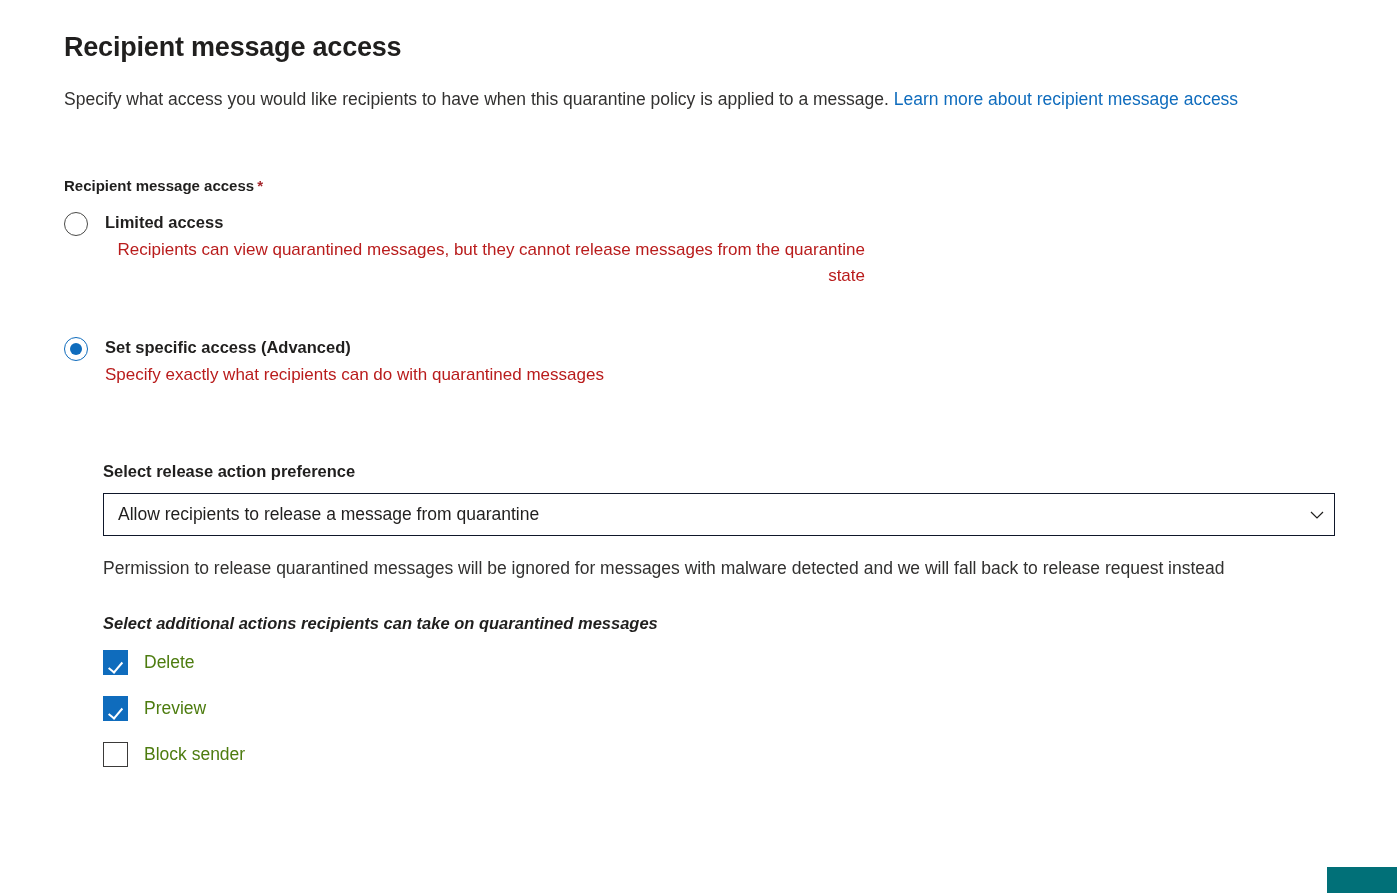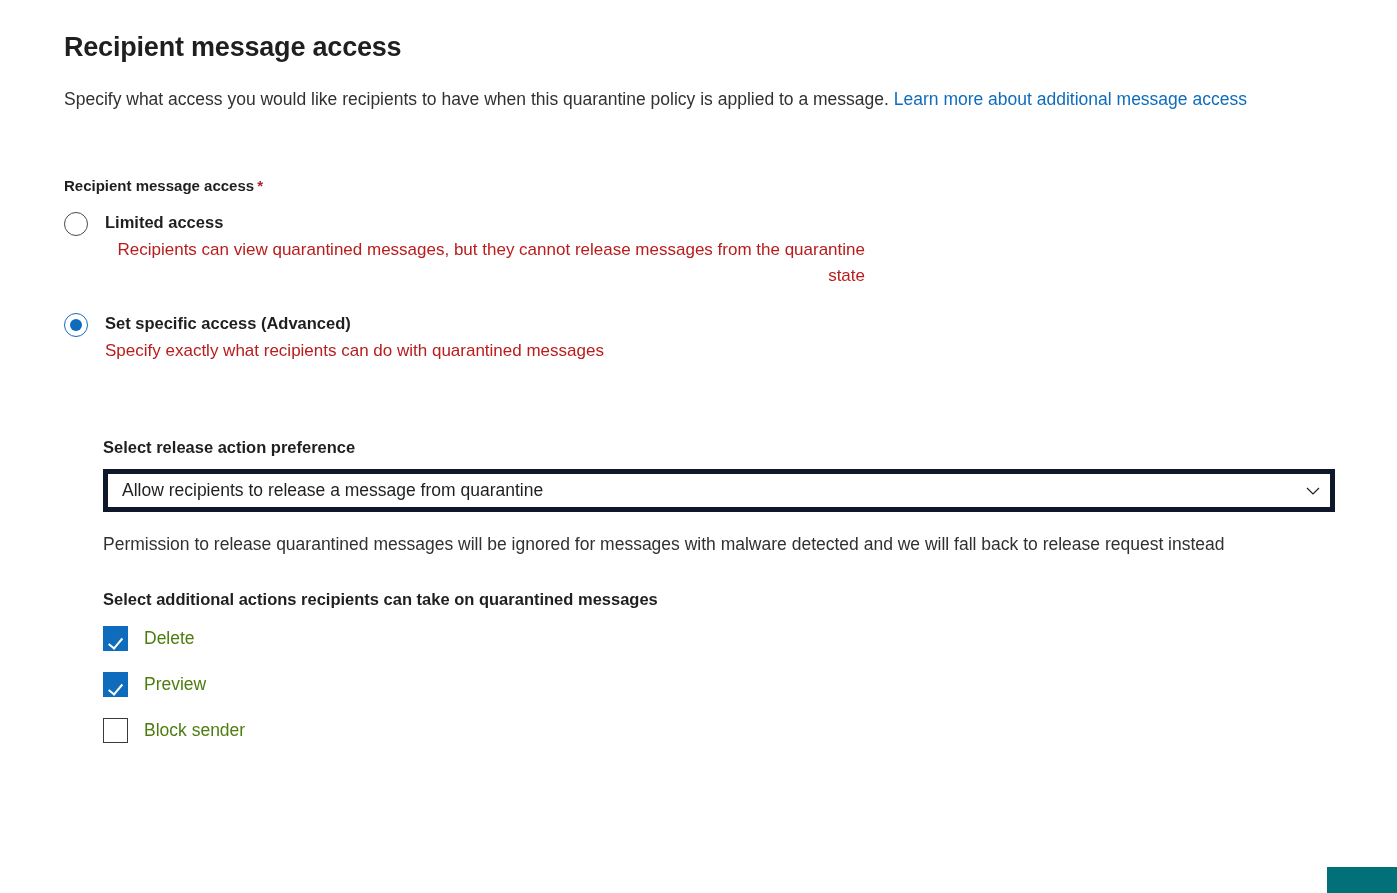--- a/index.html
+++ b/index.html
@@ -52,21 +52,21 @@
     color: #a4262c;
     font-weight: bold;
     margin-left: 3px;
   }
 
   .radio-group { margin-top: 16px; }
   .radio-row {
     display: flex;
     align-items: flex-start;
   }
-  .radio-row + .radio-row { margin-top: 22px; }
+  .radio-row + .radio-row { margin-top: 46px; }
   .radio-outer {
     width: 24px;
     height: 24px;
     border-radius: 50%;
     border: 1.6px solid #4a4a48;
     box-sizing: border-box;
     flex: 0 0 auto;
     margin-top: 2px;
     background: #fff;
     position: relative;
@@ -109,21 +109,21 @@
   }
   .sub-label {
     font-size: 16.5px;
     font-weight: bold;
     color: #201f1e;
   }
   .select-wrap {
     margin-top: 12px;
     width: 1232px;
     height: 43px;
-    border: 5px solid #0f172a;
+    border: 1px solid #0f172a;
     box-sizing: border-box;
     display: flex;
     align-items: center;
     background: #fff;
     cursor: pointer;
   }
   .select-value {
     font-size: 17.5px;
     color: #201f1e;
     padding-left: 14px;
@@ -143,20 +143,21 @@
     line-height: 28px;
     color: #323130;
     margin-top: 18px;
     max-width: 1232px;
   }
   .sub-label-2 {
     font-size: 16.5px;
     font-weight: bold;
     color: #201f1e;
     margin-top: 32px;
+    font-style: italic;
   }
   .check-list { margin-top: 14px; }
   .check-row {
     display: flex;
     align-items: center;
     height: 30px;
   }
   .check-row + .check-row { margin-top: 16px; }
   .cbox {
     width: 25px;
@@ -199,21 +200,21 @@
   }
 </style>
 </head>
 <body>
 
 <div class="page">
 
   <h1 class="page-title">Recipient message access</h1>
 
   <div class="intro">
-    <span>Specify what access you would like recipients to have when this quarantine policy is applied to a message. </span><a class="link">Learn more about additional message access</a>
+    <span>Specify what access you would like recipients to have when this quarantine policy is applied to a message. </span><a class="link">Learn more about recipient message access</a>
   </div>
 
   <div class="field-label">
     <span>Recipient message access</span><span class="req-star">*</span>
   </div>
 
   <div class="radio-group">
 
     <div class="radio-row">
       <div class="radio-outer"></div>

